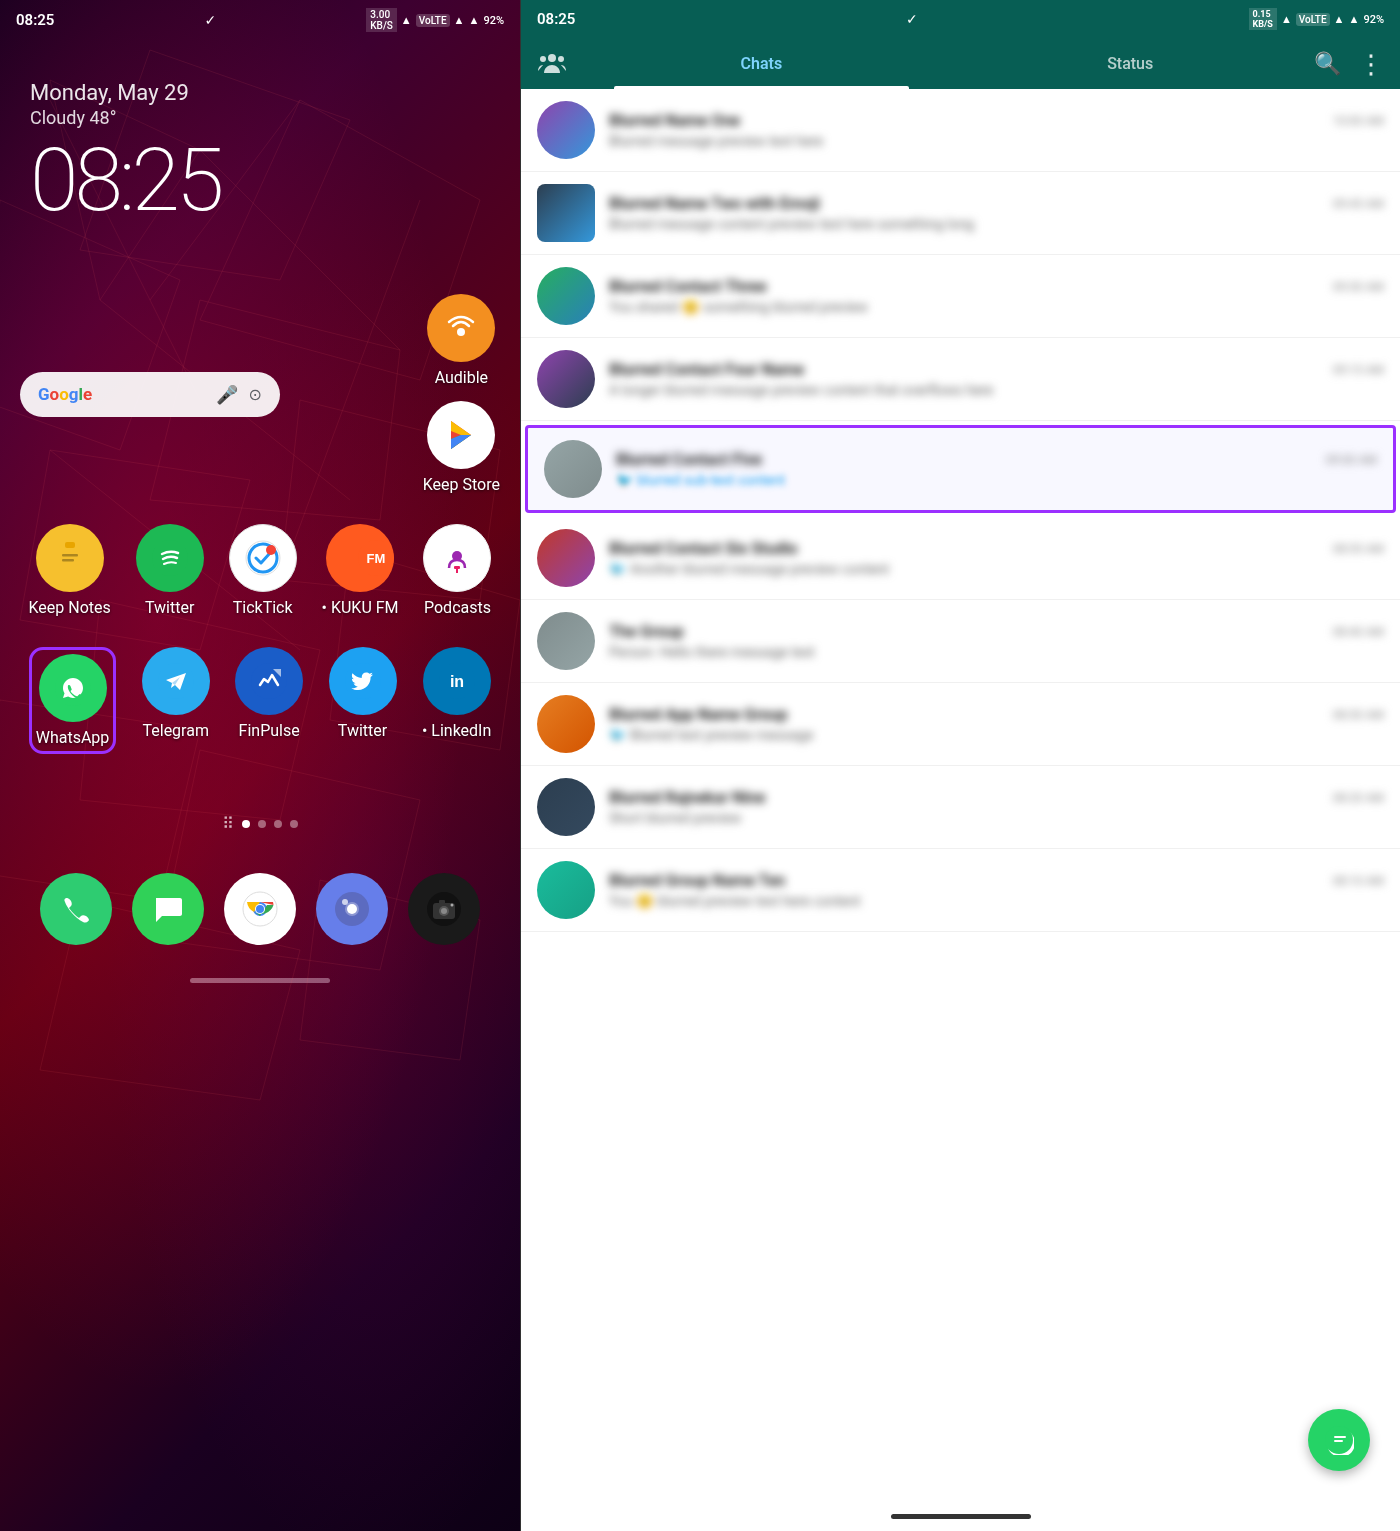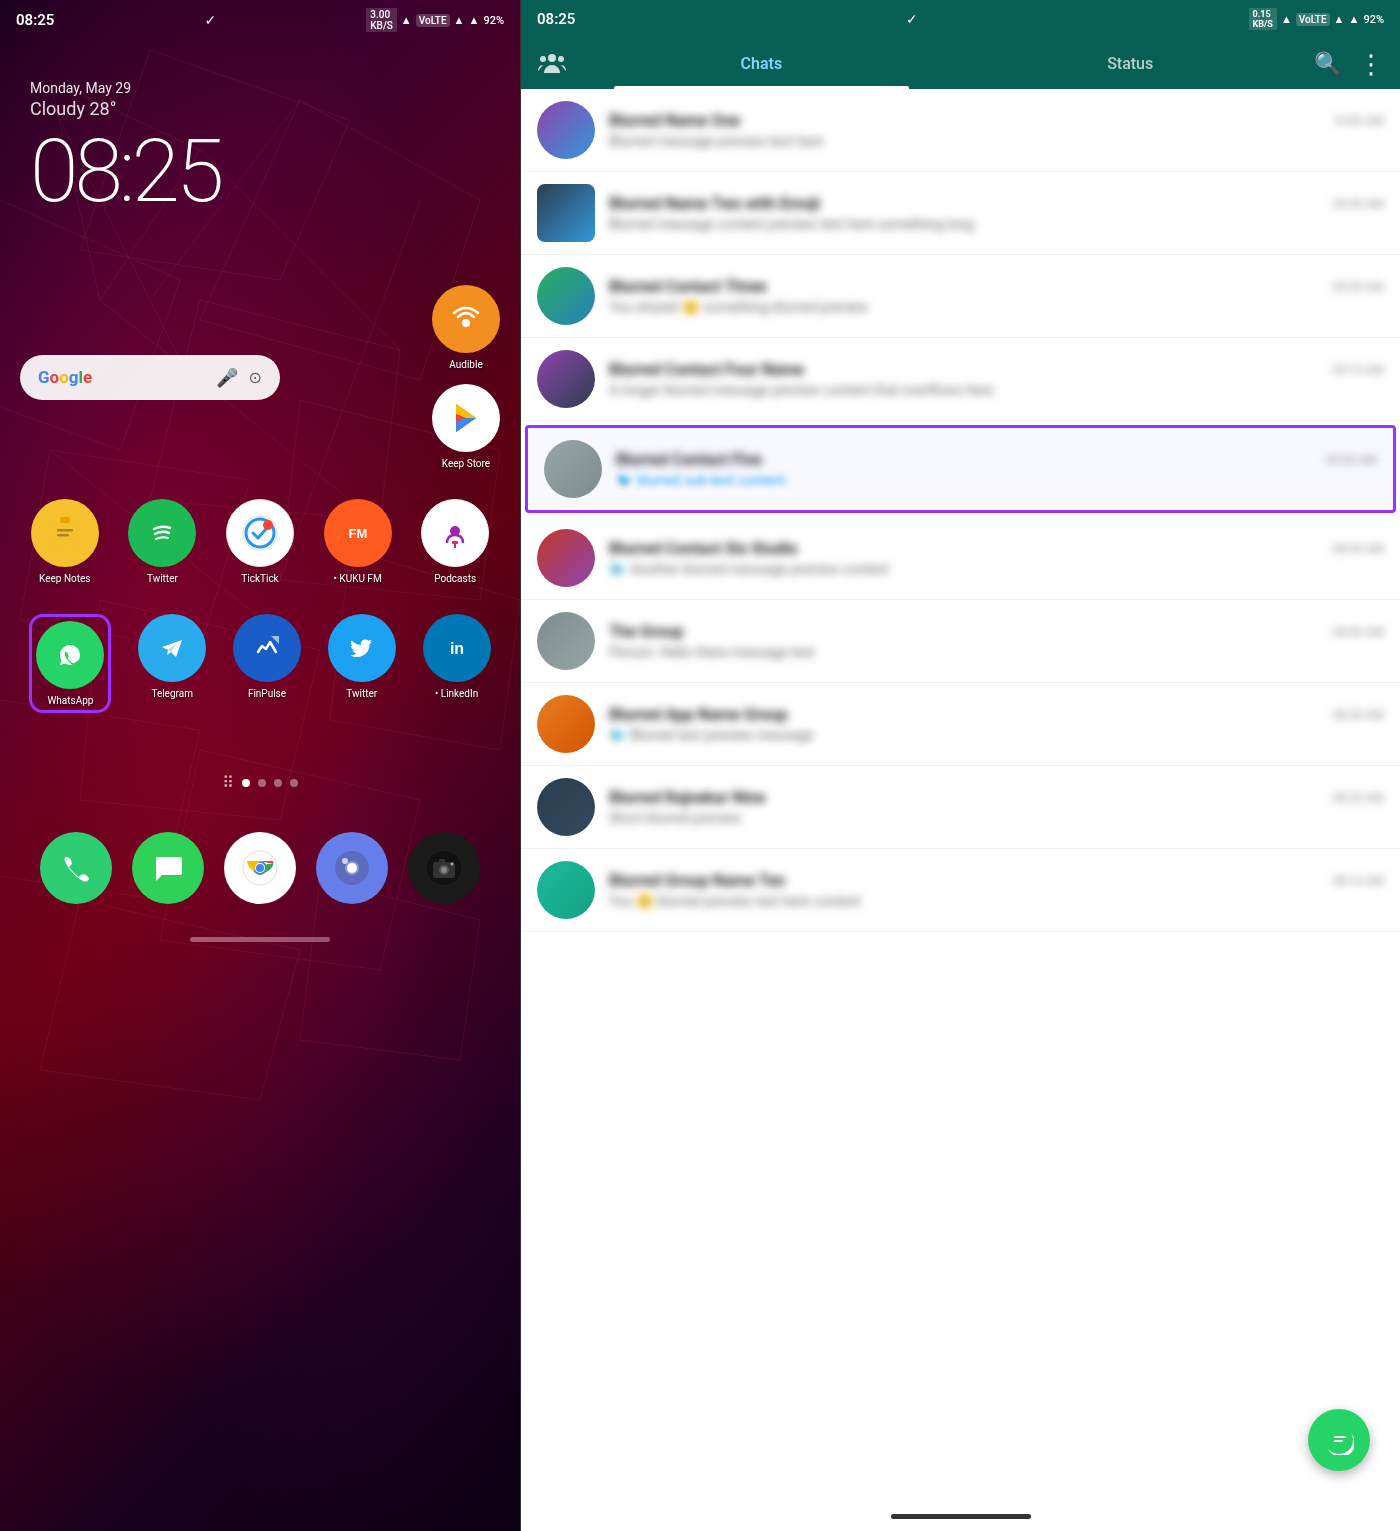--- a/index.html
+++ b/index.html
@@ -58,21 +58,21 @@
       font-size: 10px;
     }
 
     
     .weather-widget {
       position: relative;
       z-index: 10;
       padding: 40px 30px 10px;
       color: white;
     }
-    .weather-date { font-size: 14px; font-weight: 400; opacity: 0.9; margin-bottom: 2px; }
+    .weather-date { font-size: 22px; font-weight: 400; opacity: 0.9; margin-bottom: 2px; }
     .weather-condition { font-size: 18px; opacity: 0.85; margin-bottom: 8px; }
     .weather-time { font-size: 88px; font-weight: 200; line-height: 1; letter-spacing: -4px; }
     .google-search-bar {
       background: rgba(255,255,255,0.92);
       border-radius: 30px;
       padding: 12px 18px;
       display: flex;
       align-items: center;
       gap: 10px;
       width: 260px;
@@ -97,21 +97,21 @@
       border-radius: 50%;
       display: flex;
       align-items: center;
       justify-content: center;
       font-size: 26px;
       color: white;
       font-weight: bold;
     }
     .app-label {
       color: white;
-      font-size: 10px;
+      font-size: 16px;
       text-shadow: 0 1px 3px rgba(0,0,0,0.7);
     }
     .audible-icon { background: #f38f20; }
     .playstore-icon { background: white; }
 
     
     .apps-grid {
       position: relative;
       z-index: 10;
       padding: 20px 16px;
@@ -119,21 +119,21 @@
     .apps-row {
       display: flex;
       justify-content: space-around;
       margin-bottom: 30px;
     }
 
     
     .keep-icon { background: #f6c02e; }
     .spotify-icon { background: #1db954; }
     .ticktick-icon { background: white; border: 1px solid #ddd; }
-    .kukufm-icon { background: #ff5a1f; }
+    .kukufm-icon { background: #ff5a1f; justify-content: flex-end; }
     .podcasts-icon { background: white; border: 1px solid #eee; }
 
     .whatsapp-icon { background: #25d366; }
     .telegram-icon { background: #2aabee; }
     .finpulse-icon { background: #1a5dc8; }
     .twitter-icon { background: #1da1f2; }
     .linkedin-icon { background: #0077b5; }
 
     
     .whatsapp-highlighted {
@@ -426,21 +426,21 @@
       <span>▲</span>
       <span style="font-size:10px;background:rgba(255,255,255,0.2);padding:1px 3px;border-radius:3px;">VoLTE</span>
       <span>▲</span>
       <span>▲</span>
       <span>92%</span>
     </div>
   </div>
 
   <div class="weather-widget">
     <div class="weather-date">Monday, May 29</div>
-    <div class="weather-condition">Cloudy 28°</div>
+    <div class="weather-condition">Cloudy 48°</div>
     <div class="weather-time">08:25</div>
   </div>
 
   <div style="position:relative;z-index:10;display:flex;align-items:center;padding:60px 20px 10px;">
 
     <div class="google-search-bar">
       <span style="font-size:17px;font-weight:700;">
         <span class="google-g">G</span><span class="google-o1">o</span><span class="google-o2">o</span><span class="google-g2">g</span><span class="google-l">l</span><span class="google-e">e</span>
       </span>
       <span class="mic-icon">🎤</span>

